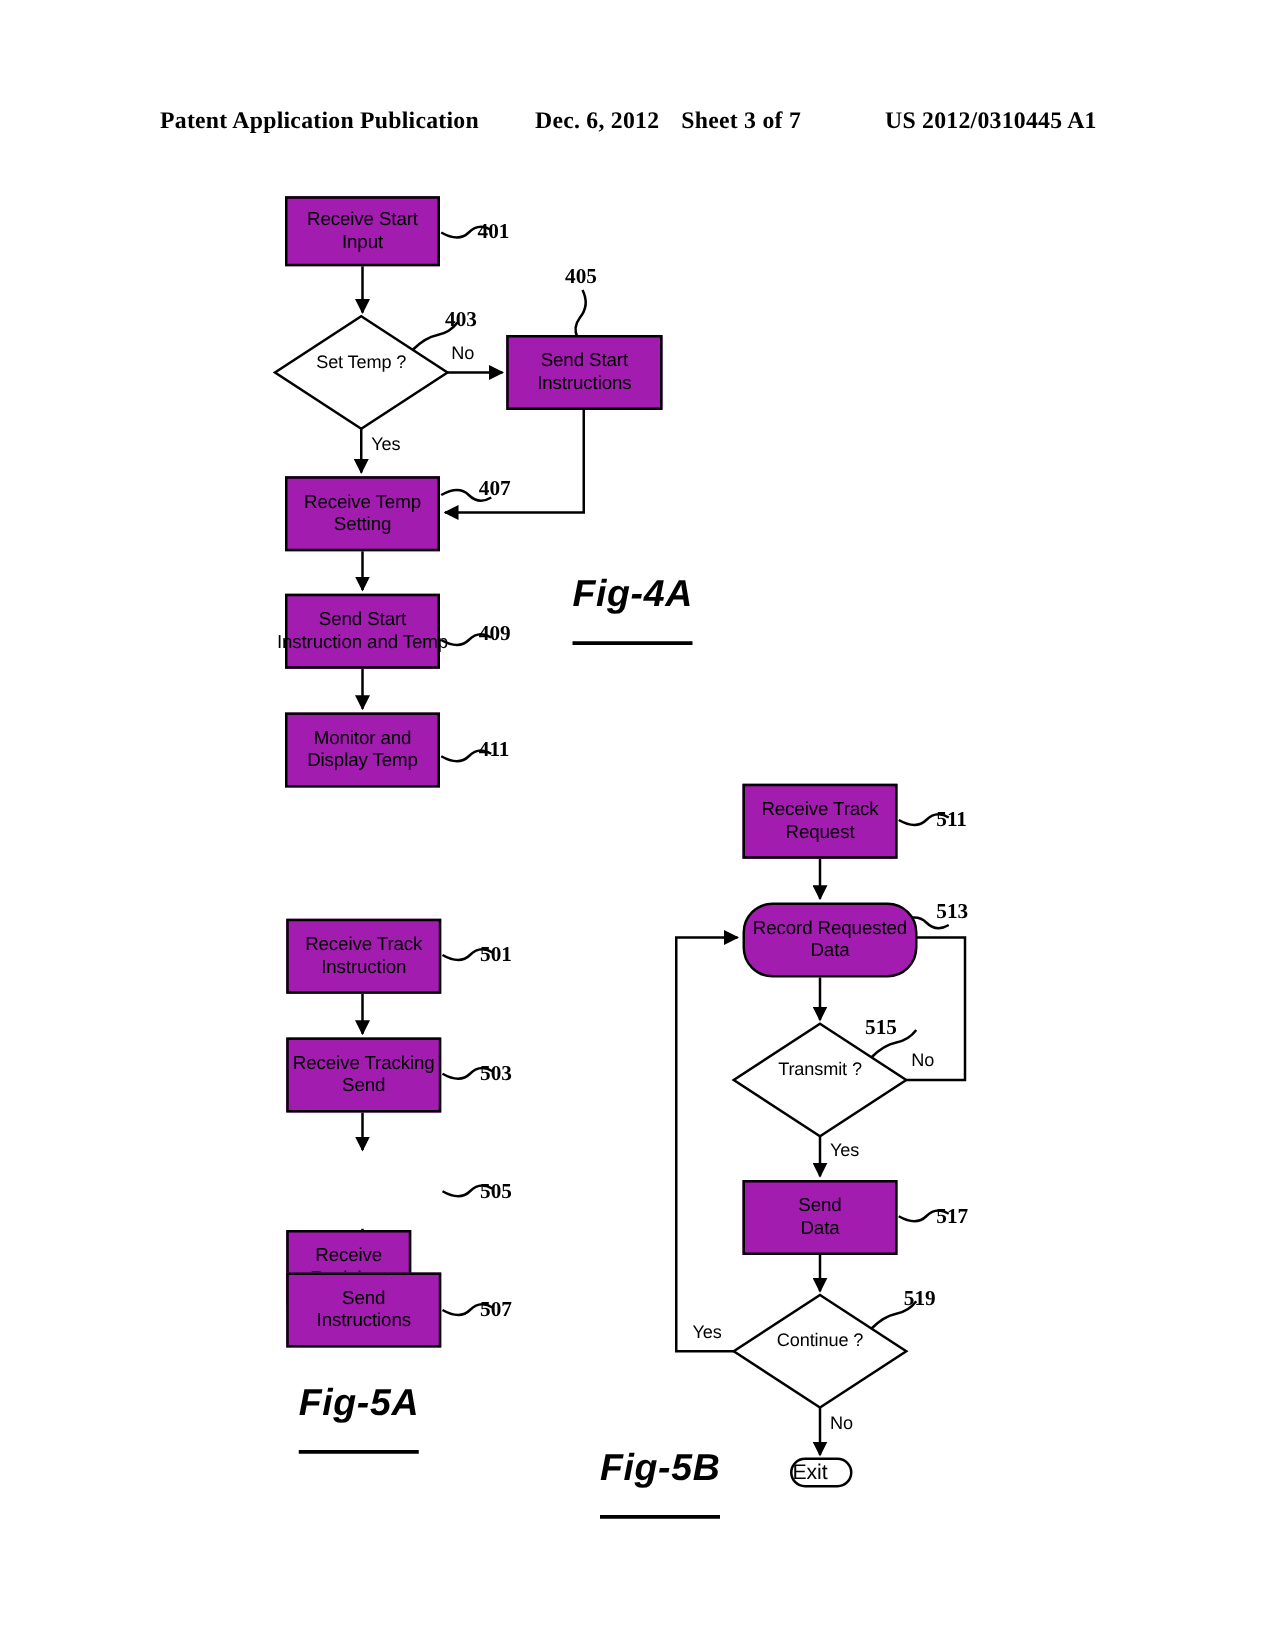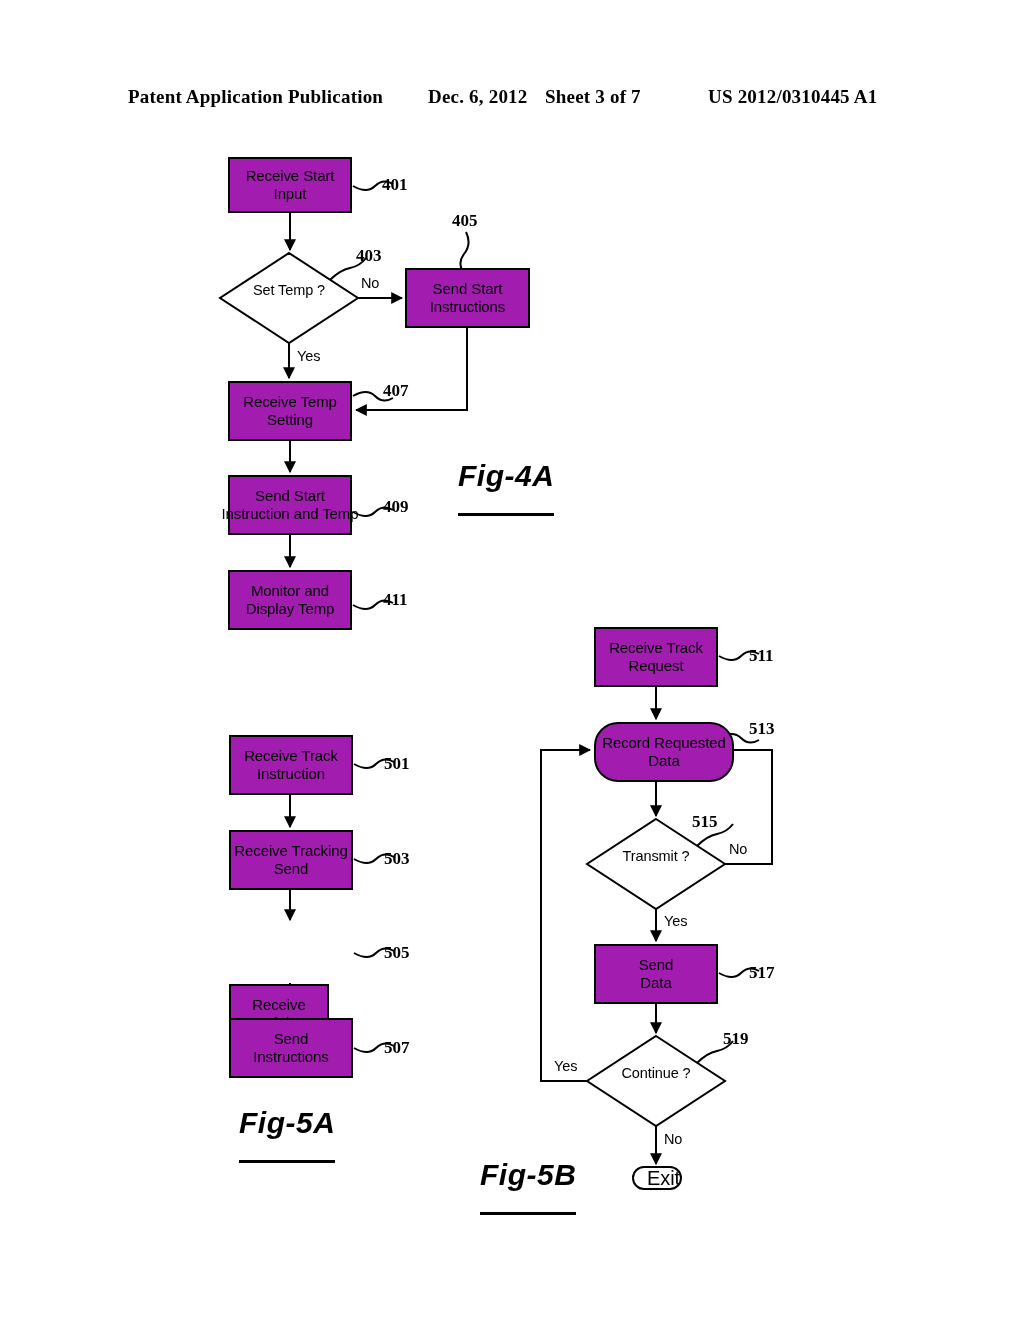--- a/index.html
+++ b/index.html
@@ -80,22 +80,22 @@
 
   
   .terminator {
     position: absolute;
     box-sizing: border-box;
     border: 2px solid #000;
     border-radius: 999px;
     background: #fff;
     display: flex;
     align-items: center;
-    justify-content: flex-end;
-    font-size: 20px;
+    justify-content: flex-start;
+    font-size: 17px;
     letter-spacing: -0.1px;
   }
 
   
   .refnum {
     position: absolute;
     font-family: "Liberation Serif", serif;
     font-weight: bold;
     font-size: 17px;
     white-space: nowrap;

